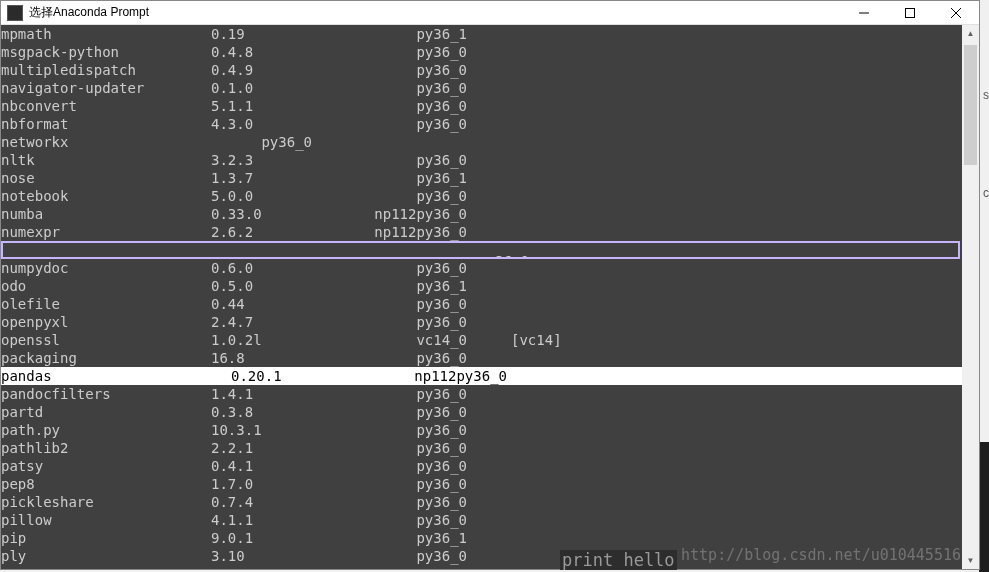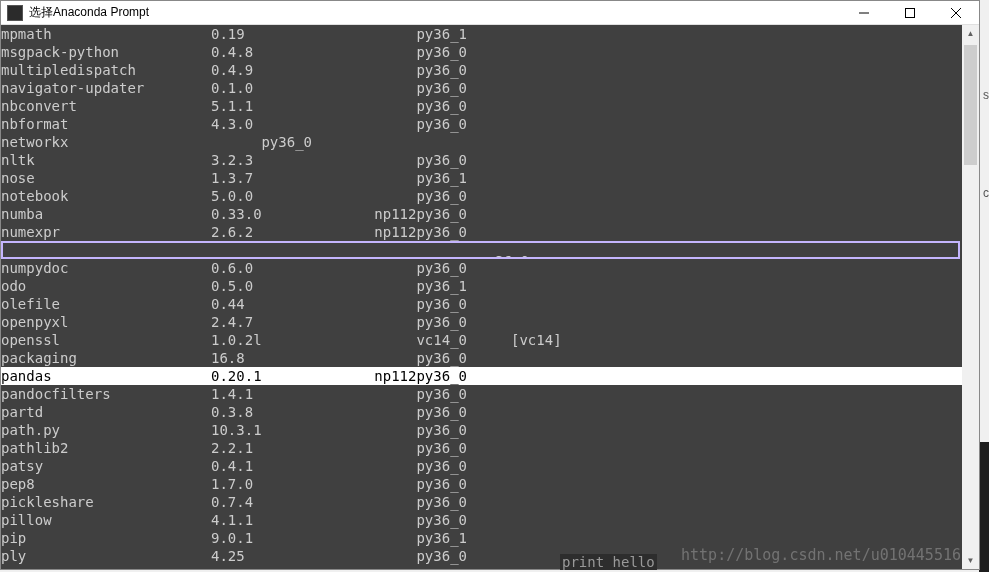--- a/index.html
+++ b/index.html
@@ -82,20 +82,21 @@
       align-items: center;
     }
     .pkg-row.boxed {
       border: 2px solid #c4b5fd;
       margin-right: 2px;
       flex-direction: column;
     }
     .pkg-row.highlighted {
       background: #fff;
       color: #000;
+      gap: 20px;
     }
     .col-name { width: 210px; padding-left: 0; overflow: hidden; }
     .col-version { width: 155px; overflow: hidden; }
     .col-build { width: 105px; text-align: right; padding-right: 4px; overflow: hidden; }
     .col-extra { padding-left: 40px; }
     .scrollbar {
       width: 17px;
       background: #f0f0f0;
       position: relative;
     }
@@ -143,21 +144,21 @@
       bottom: 0;
       width: 10px;
       height: 130px;
       background: #1e1e1e;
     }
     .bg-text-bottom {
       position: absolute;
       bottom: 2px;
       left: 560px;
       font-family: Consolas, monospace;
-      font-size: 14px;
+      font-size: 17px;
       color: #999;
       background: #2d2d2d;
       padding: 0 2px;
     }
   </style>
 </head>
 <body>
 
 <div class="bg-dark"></div>
 <span class="bg-scrap" style="top:88px;">s</span>
@@ -210,21 +211,21 @@
         <div class="pkg-row highlighted"><span class="col-name">pandas</span><span class="col-version">0.20.1</span><span class="col-build">np112py36_0</span><span class="col-extra"></span></div>
         <div class="pkg-row"><span class="col-name">pandocfilters</span><span class="col-version">1.4.1</span><span class="col-build">py36_0</span><span class="col-extra"></span></div>
         <div class="pkg-row"><span class="col-name">partd</span><span class="col-version">0.3.8</span><span class="col-build">py36_0</span><span class="col-extra"></span></div>
         <div class="pkg-row"><span class="col-name">path.py</span><span class="col-version">10.3.1</span><span class="col-build">py36_0</span><span class="col-extra"></span></div>
         <div class="pkg-row"><span class="col-name">pathlib2</span><span class="col-version">2.2.1</span><span class="col-build">py36_0</span><span class="col-extra"></span></div>
         <div class="pkg-row"><span class="col-name">patsy</span><span class="col-version">0.4.1</span><span class="col-build">py36_0</span><span class="col-extra"></span></div>
         <div class="pkg-row"><span class="col-name">pep8</span><span class="col-version">1.7.0</span><span class="col-build">py36_0</span><span class="col-extra"></span></div>
         <div class="pkg-row"><span class="col-name">pickleshare</span><span class="col-version">0.7.4</span><span class="col-build">py36_0</span><span class="col-extra"></span></div>
         <div class="pkg-row"><span class="col-name">pillow</span><span class="col-version">4.1.1</span><span class="col-build">py36_0</span><span class="col-extra"></span></div>
         <div class="pkg-row"><span class="col-name">pip</span><span class="col-version">9.0.1</span><span class="col-build">py36_1</span><span class="col-extra"></span></div>
-        <div class="pkg-row"><span class="col-name">ply</span><span class="col-version">4.25</span><span class="col-build">py36_0</span><span class="col-extra"></span></div>
+        <div class="pkg-row"><span class="col-name">ply</span><span class="col-version">3.10</span><span class="col-build">py36_0</span><span class="col-extra"></span></div>
       </div>
     <div class="scrollbar">
       <div class="scroll-arrow up">▲</div>
       <div class="scroll-thumb"></div>
       <div class="scroll-arrow down">▼</div>
     </div>
   </div>
 </div>
 
 <div class="watermark">http://blog.csdn.net/u010445516</div>

